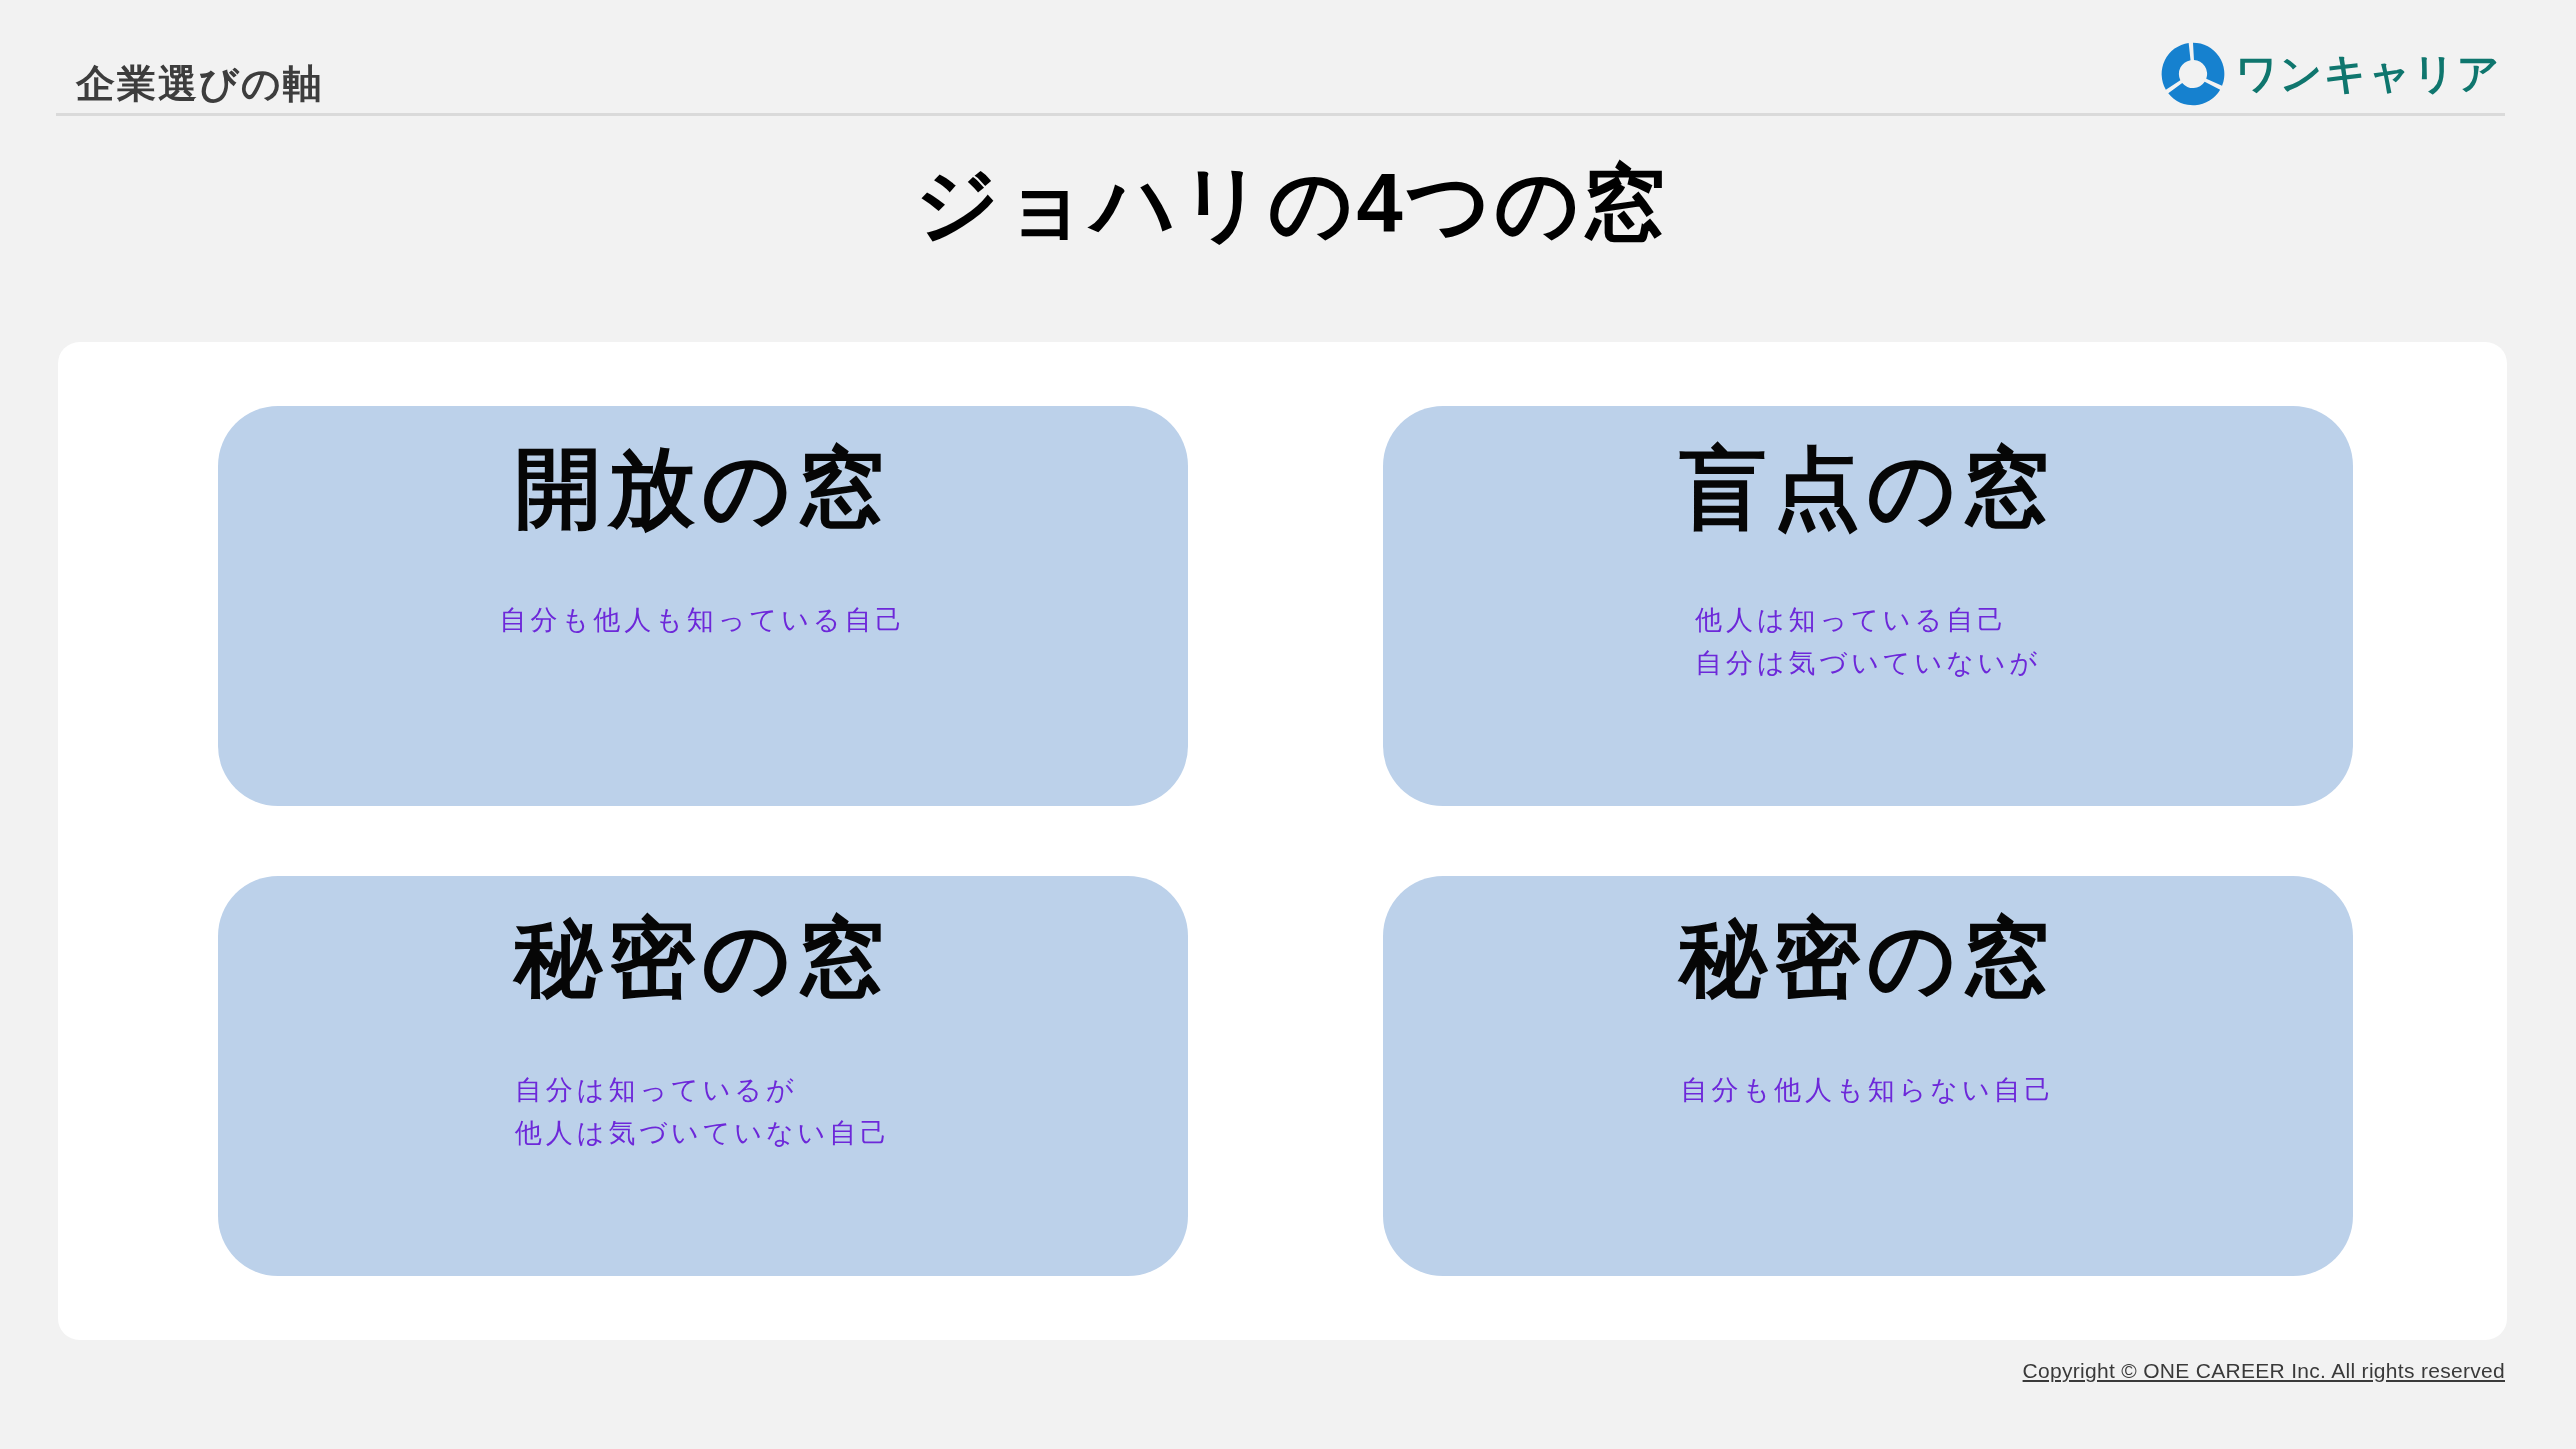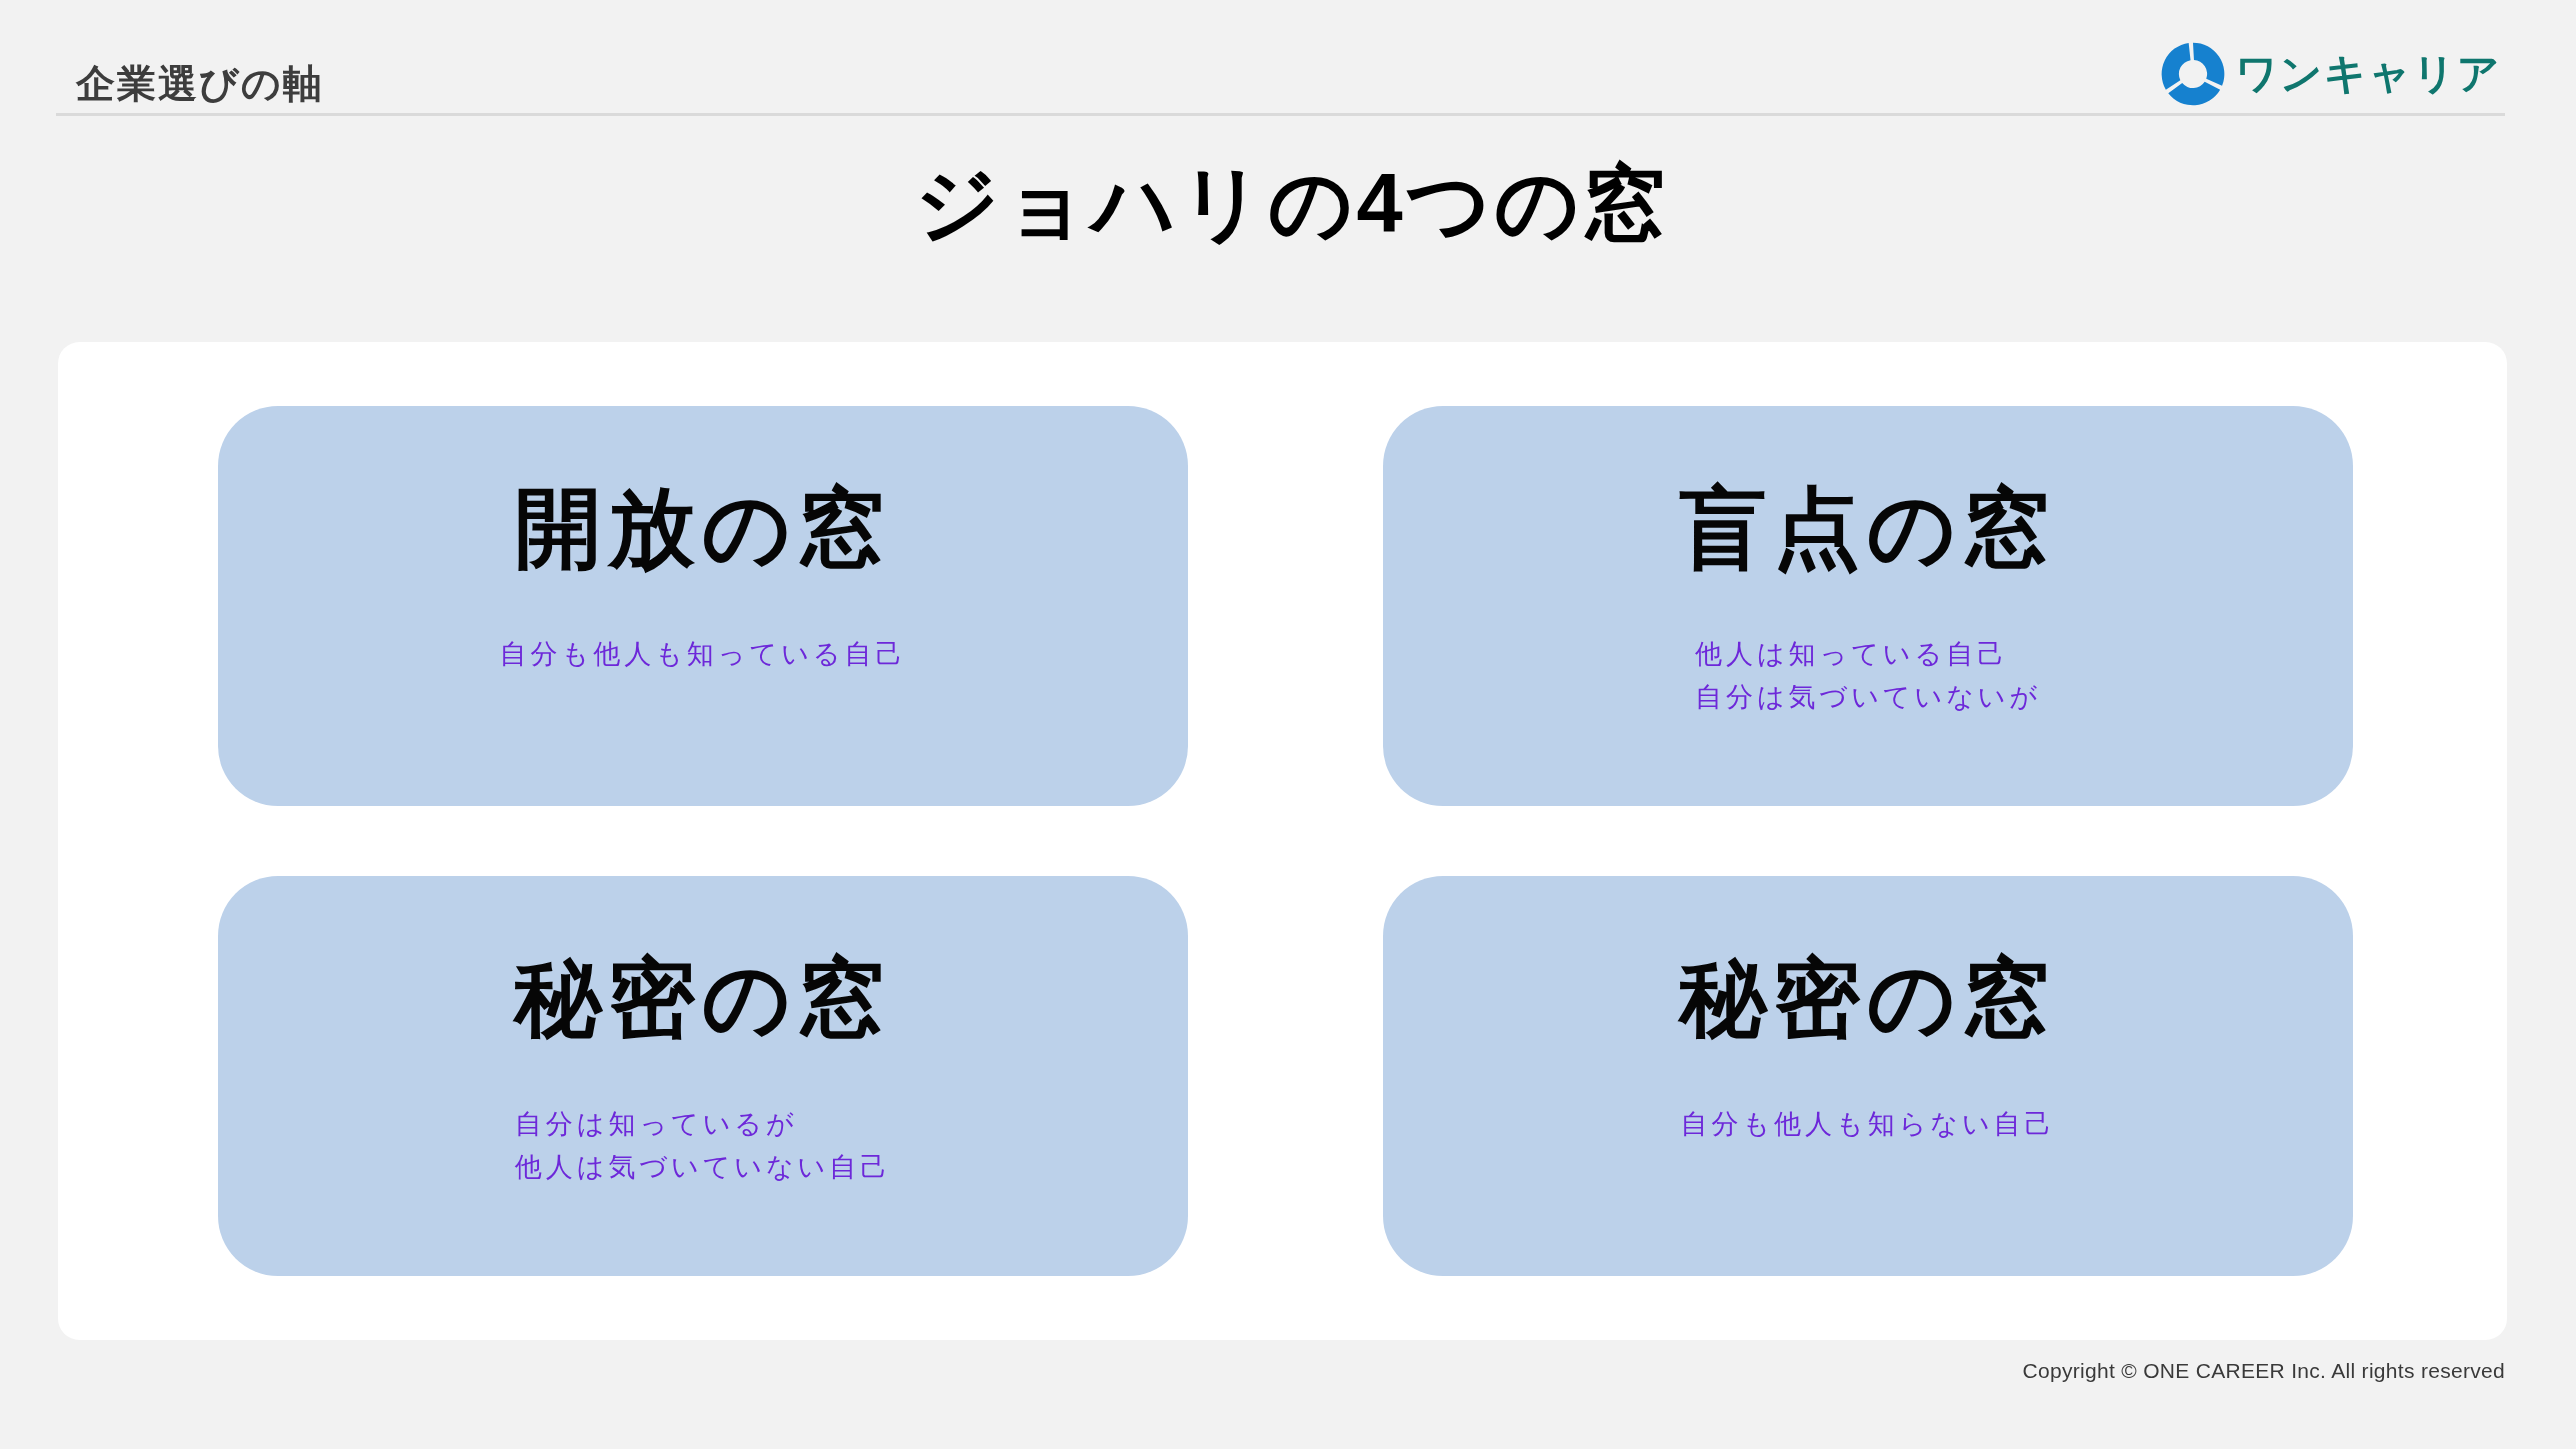--- a/index.html
+++ b/index.html
@@ -85,22 +85,23 @@
     grid-template-rows: 1fr 1fr;
     column-gap: 195px;
     row-gap: 70px;
   }
   .card {
     background: #bcd1ea;
     border-radius: 60px;
     display: flex;
     flex-direction: column;
     align-items: center;
-    padding-top: 75px;
+    padding-top: 43px;
     box-sizing: border-box;
+    font-family: Liberation Mono, monospace;
   }
   .card-title {
     font-size: 87px;
     font-weight: bold;
     color: #060606;
     letter-spacing: 6.7px;
     line-height: 1.08;
     text-align: center;
   }
   .card-desc {
@@ -114,20 +115,21 @@
 
   
   .copyright {
     position: absolute;
     top: 1358px;
     right: 71px;
     font-size: 21px;
     color: #3a3a3a;
     letter-spacing: 0.3px;
     line-height: 1.2;
+    text-decoration: underline;
   }
 </style>
 </head>
 <body>
 
 <div class="stage">
 
   <div class="header-title">企業選びの軸</div>
 
   <div class="brand">

